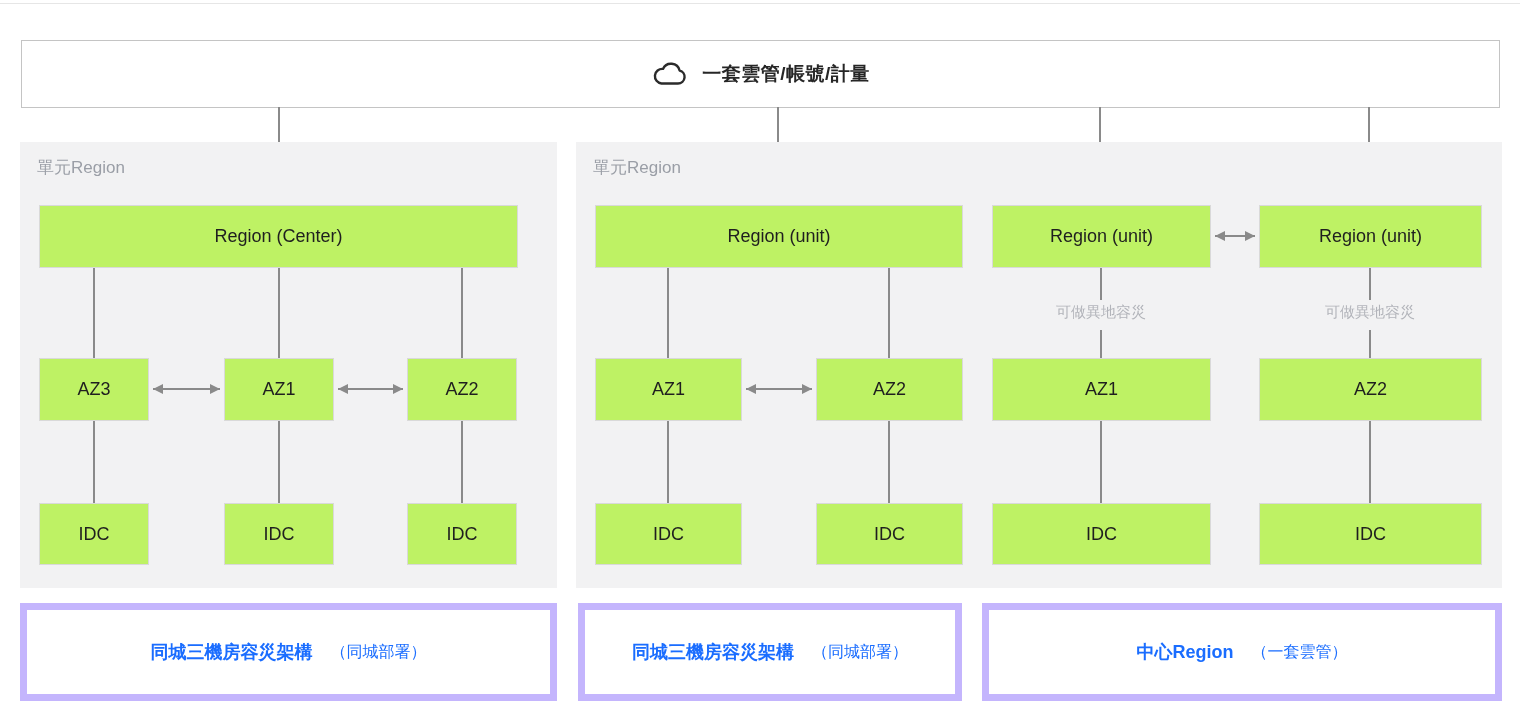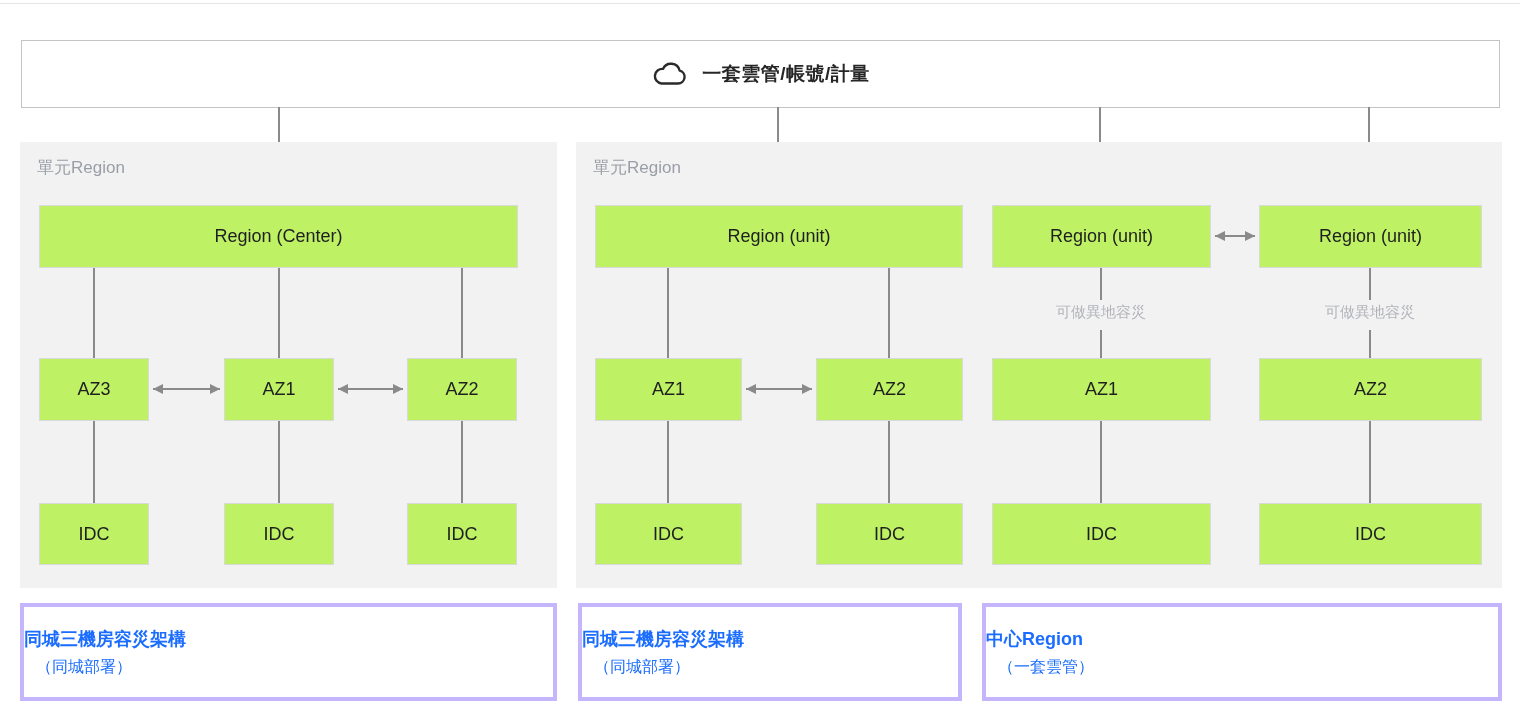--- a/index.html
+++ b/index.html
@@ -43,22 +43,22 @@
     content:""; position:absolute; right:0; top:50%; transform:translateY(-50%);
     border-top:5px solid transparent; border-bottom:5px solid transparent;
     border-left:10px solid #8a8a8a;
   }
 
   .dr-label { font-size:15px; color:#b2b4ba; text-align:center; }
 
   
   .footer-box {
     top:603px; height:98px; background:#ffffff;
-    border:4px solid #c4b5fd; box-sizing:border-box;
-    display:flex; flex-direction:column; align-items:flex-start; justify-content:center; gap:6px;
+    border:7px solid #c4b5fd; box-sizing:border-box;
+    display:flex; align-items:center; justify-content:center; gap:6px;
   }
   .footer-title { font-size:18px; font-weight:700; color:#1a6dff; }
   .footer-sub   { font-size:16px; color:#1a6dff;margin-left:12px; }
 </style>
 </head>
 <body>
 
 <div class="abs top-rule"></div>
 
 <div class="abs cloud-bar">

